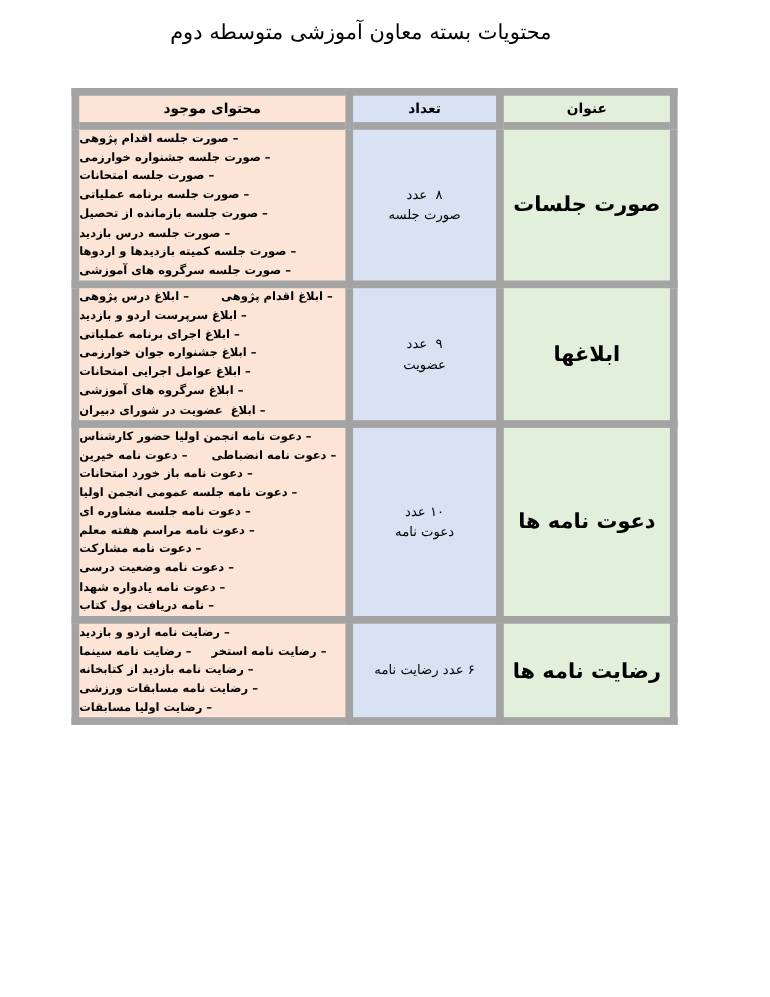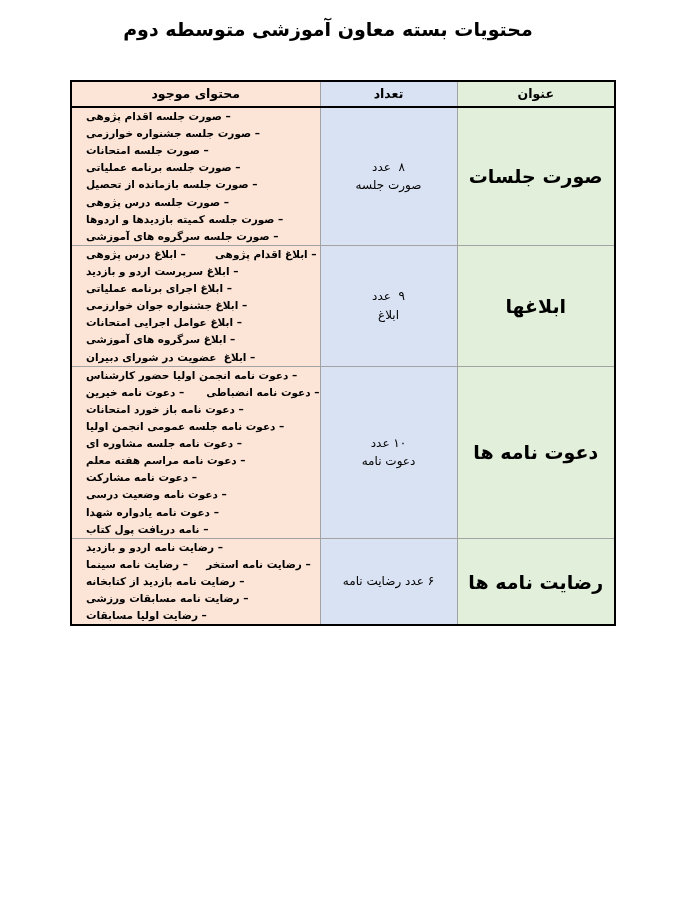--- a/index.html
+++ b/index.html
@@ -21,21 +21,21 @@
     box-sizing: border-box;
   }
 
   .doc-title {
     position: absolute;
     top: 18px;
     left: 0;
     width: 656px;
     text-align: center;
     font-size: 19px;
-    font-weight: bold;
+    font-weight: normal;
     color: #000000;
     letter-spacing: 0px;
     direction: rtl;
   }
 
   .table-wrap {
     position: absolute;
     top: 80px;
     left: 72px;
     width: 544px;
@@ -44,21 +44,21 @@
   table.content-table {
     border-collapse: collapse;
     width: 544px;
     direction: rtl;
     table-layout: fixed;
     border: 2px solid #000000;
   }
 
   table.content-table td,
   table.content-table th {
-    border: 1px solid #a3a3a3;
+    border: 7px solid #a3a3a3;
     padding: 0;
     vertical-align: middle;
     color: #000000;
   }
 
   
   col.col-title   { width: 158px; }
   col.col-count   { width: 137px; }
   col.col-content { width: 249px; }
 
@@ -97,21 +97,20 @@
     font-size: 10.5px;
     font-weight: bold;
     padding: 4px 8px 4px 6px;
     line-height: 1.63;
   }
   td.content-cell .item {
     display: block;
     white-space: pre;
     direction: rtl;
     unicode-bidi: isolate;
-    padding-left: 14px;
   }
 </style>
 </head>
 <body>
 
 <div class="page">
 
   <div class="doc-title">محتویات بسته معاون آموزشی متوسطه دوم</div>
 
   <div class="table-wrap">
@@ -135,31 +134,31 @@
           <td class="cell-blue count-cell">
             <span class="count-line">۸  عدد</span>
             <span class="count-line">صورت جلسه</span>
           </td>
           <td class="cell-peach content-cell">
             <span class="item">– صورت جلسه اقدام پژوهی</span>
             <span class="item">– صورت جلسه جشنواره خوارزمی</span>
             <span class="item">– صورت جلسه امتحانات</span>
             <span class="item">– صورت جلسه برنامه عملیاتی</span>
             <span class="item">– صورت جلسه بازمانده از تحصیل</span>
-            <span class="item">– صورت جلسه درس پژوهی</span>
+            <span class="item">– صورت جلسه درس بازدید</span>
             <span class="item">– صورت جلسه کمیته بازدیدها و اردوها</span>
             <span class="item">– صورت جلسه سرگروه های آموزشی</span>
           </td>
         </tr>
 
         <tr>
           <td class="cell-green title-cell">ابلاغها</td>
           <td class="cell-blue count-cell">
             <span class="count-line">۹  عدد</span>
-            <span class="count-line">ابلاغ</span>
+            <span class="count-line">عضویت</span>
           </td>
           <td class="cell-peach content-cell">
             <span class="item">– ابلاغ اقدام پژوهی        – ابلاغ درس پژوهی</span>
             <span class="item">– ابلاغ سرپرست اردو و بازدید</span>
             <span class="item">– ابلاغ اجرای برنامه عملیاتی</span>
             <span class="item">– ابلاغ جشنواره جوان خوارزمی</span>
             <span class="item">– ابلاغ عوامل اجرایی امتحانات</span>
             <span class="item">– ابلاغ سرگروه های آموزشی</span>
             <span class="item">– ابلاغ  عضویت در شورای دبیران</span>
           </td>

